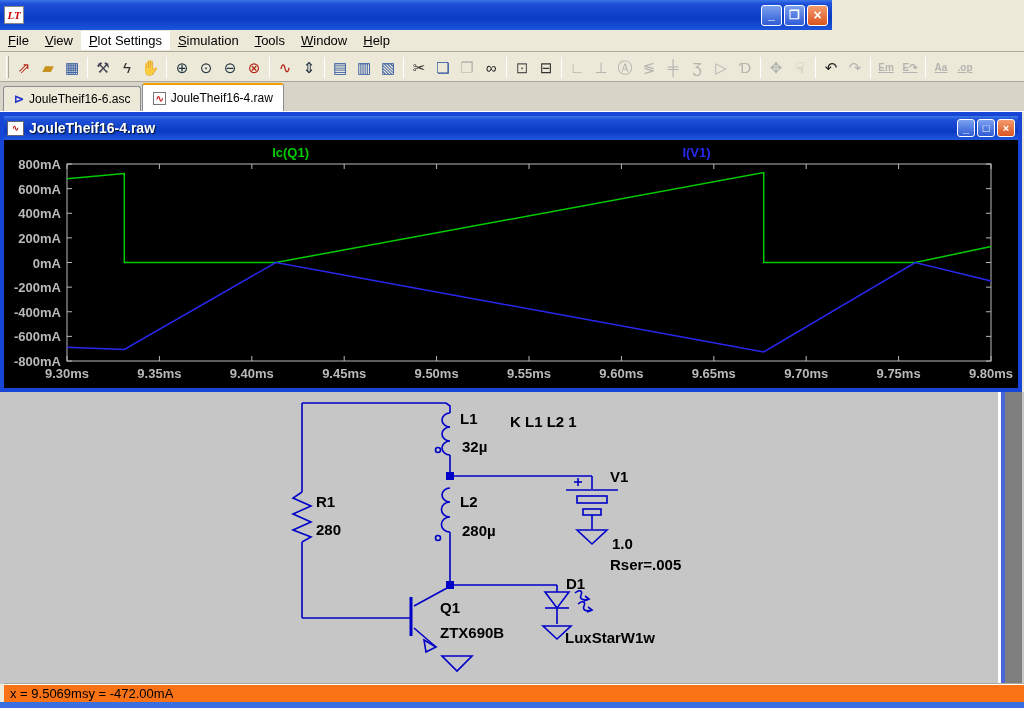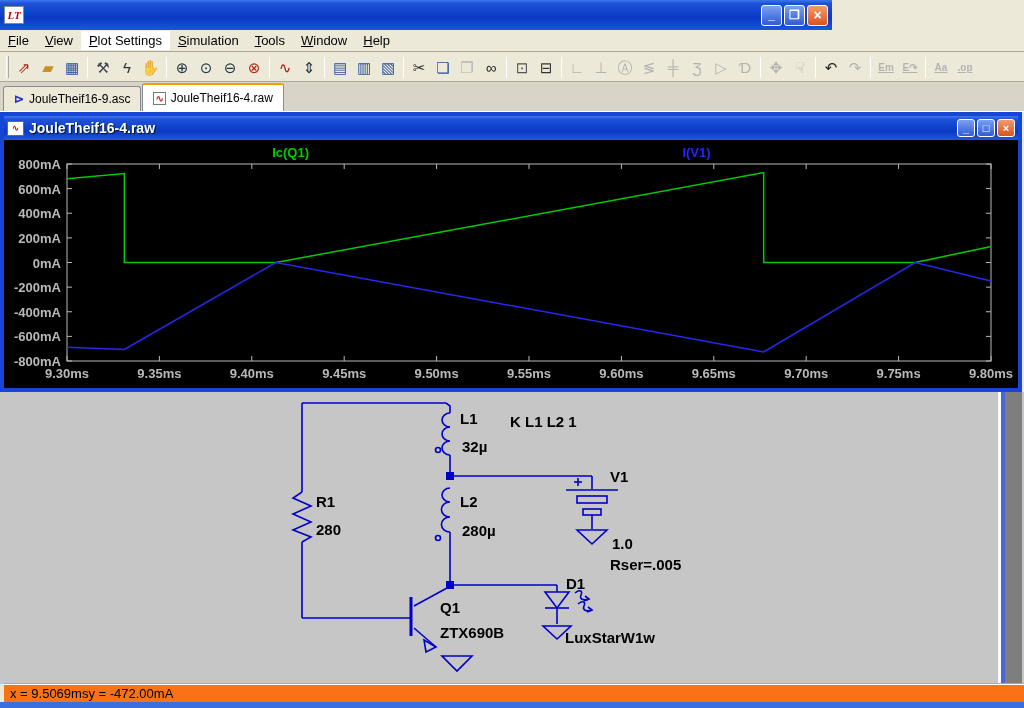--- a/index.html
+++ b/index.html
@@ -146,21 +146,21 @@
     <span class="tool disabled txt" style="color: rgb(170, 170, 170);">Em</span>
     <span class="tool disabled txt" style="color: rgb(170, 170, 170);">E↷</span>
     <div class="tsep"></div>
     <span class="tool disabled txt" style="color: rgb(170, 170, 170);">Aa</span>
     <span class="tool disabled txt" style="color: rgb(170, 170, 170);">.op</span>
   </div>
 
 <div id="tabbar">
   <div class="tab">
     <span class="tab-ic asc">⊳</span>
-    <span>JouleTheif16-9.asc</span>
+    <span>JouleTheif16-6.asc</span>
   </div>
   <div class="tab active">
     <span class="tab-ic raw">∿</span>
     <span>JouleTheif16-4.raw</span>
   </div>
 </div>
 
 <div id="wavewin">
   <div id="wave-title">
     <div id="wave-icon">∿</div>

